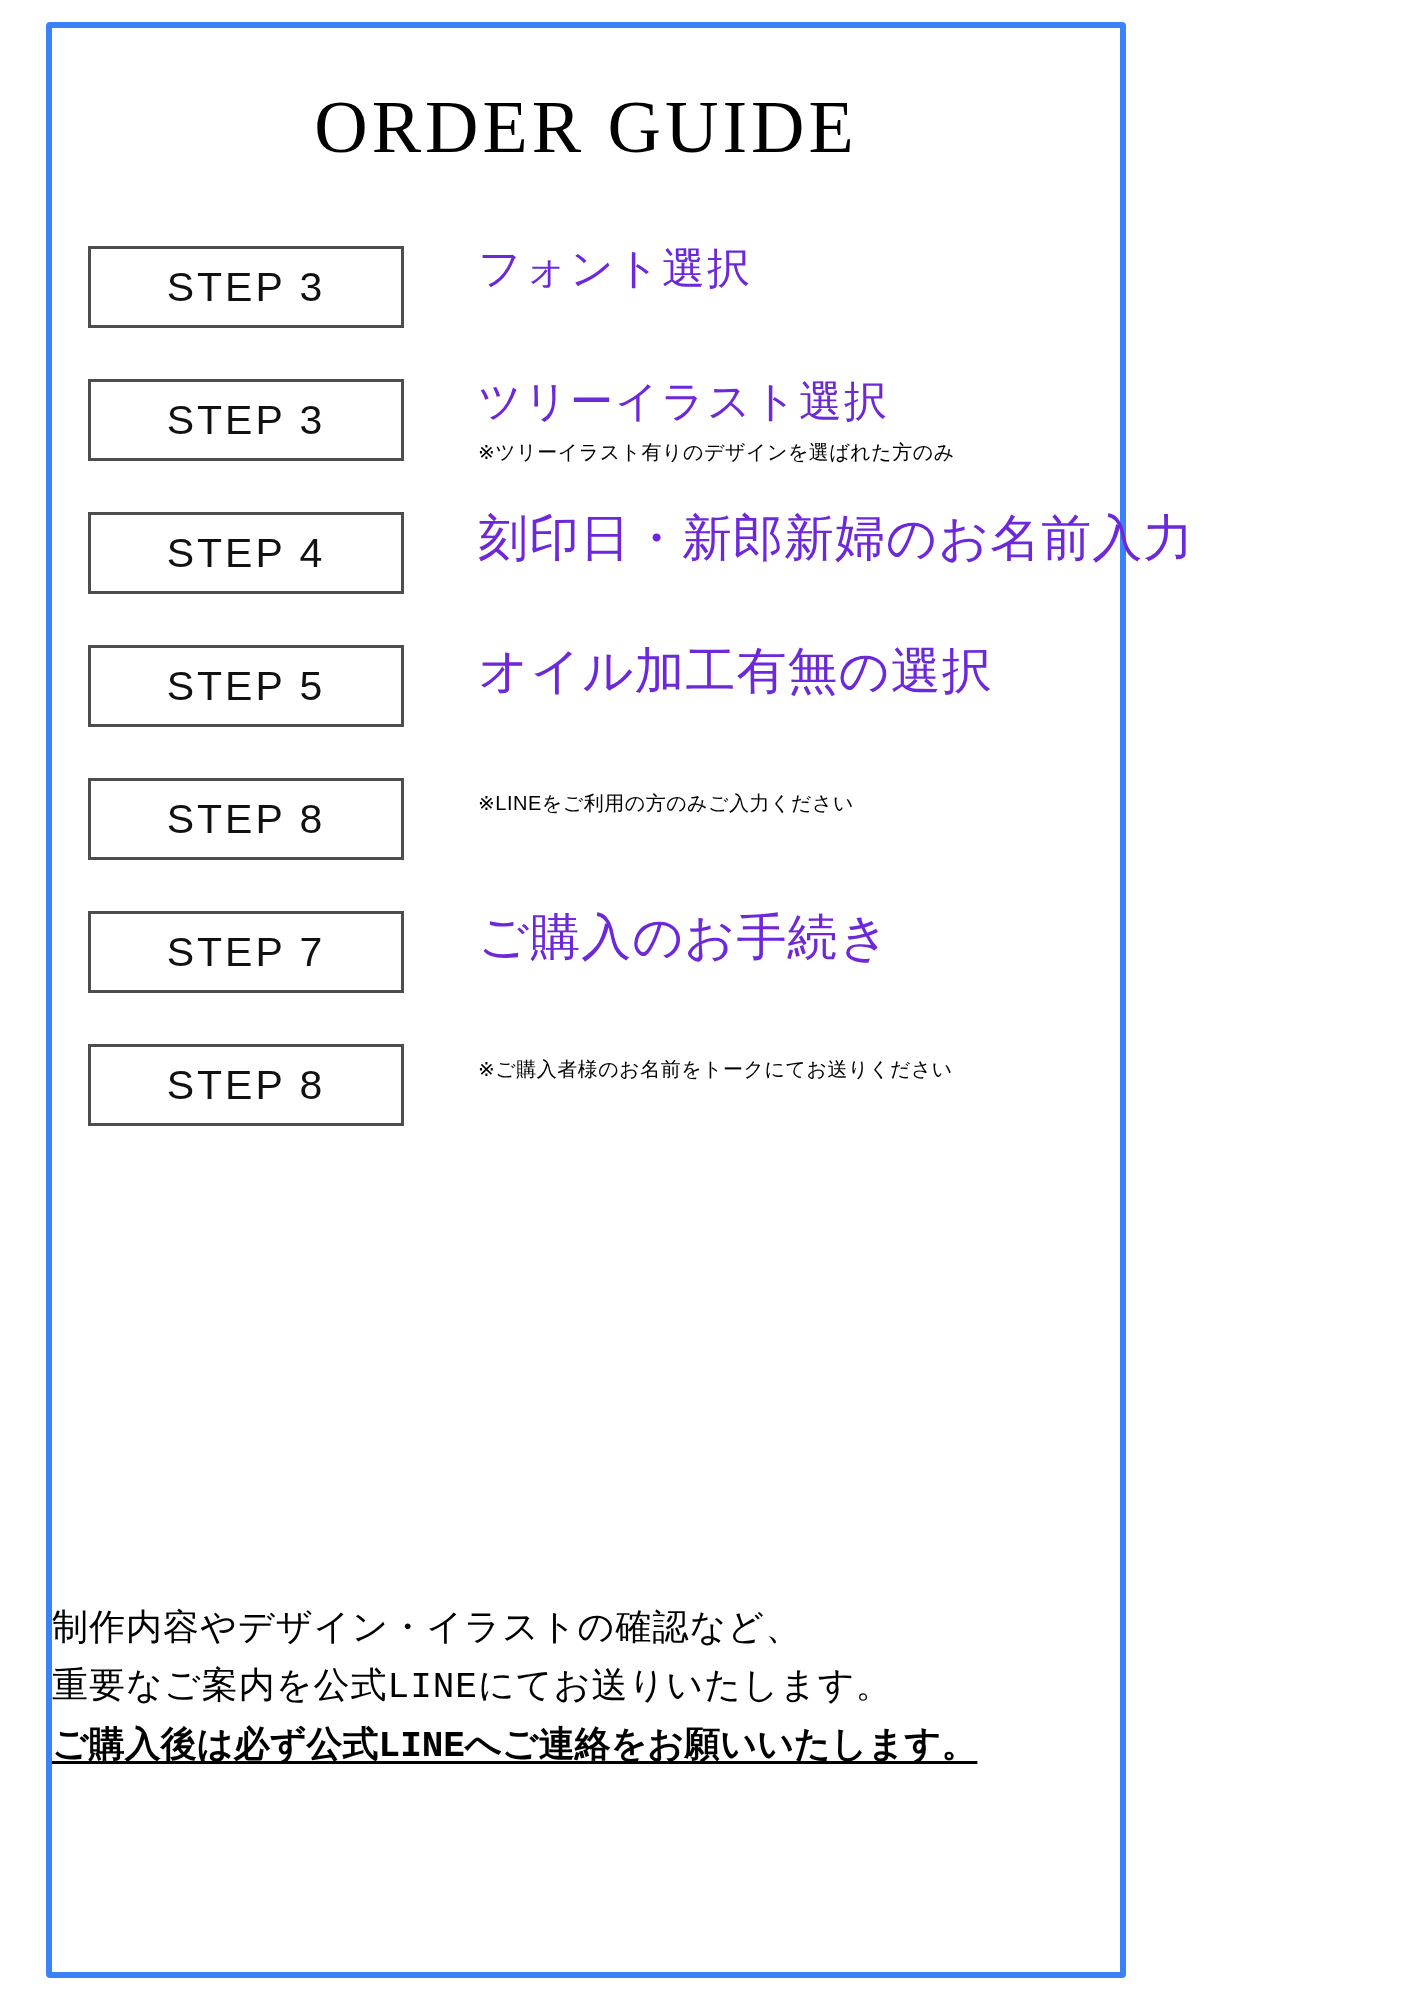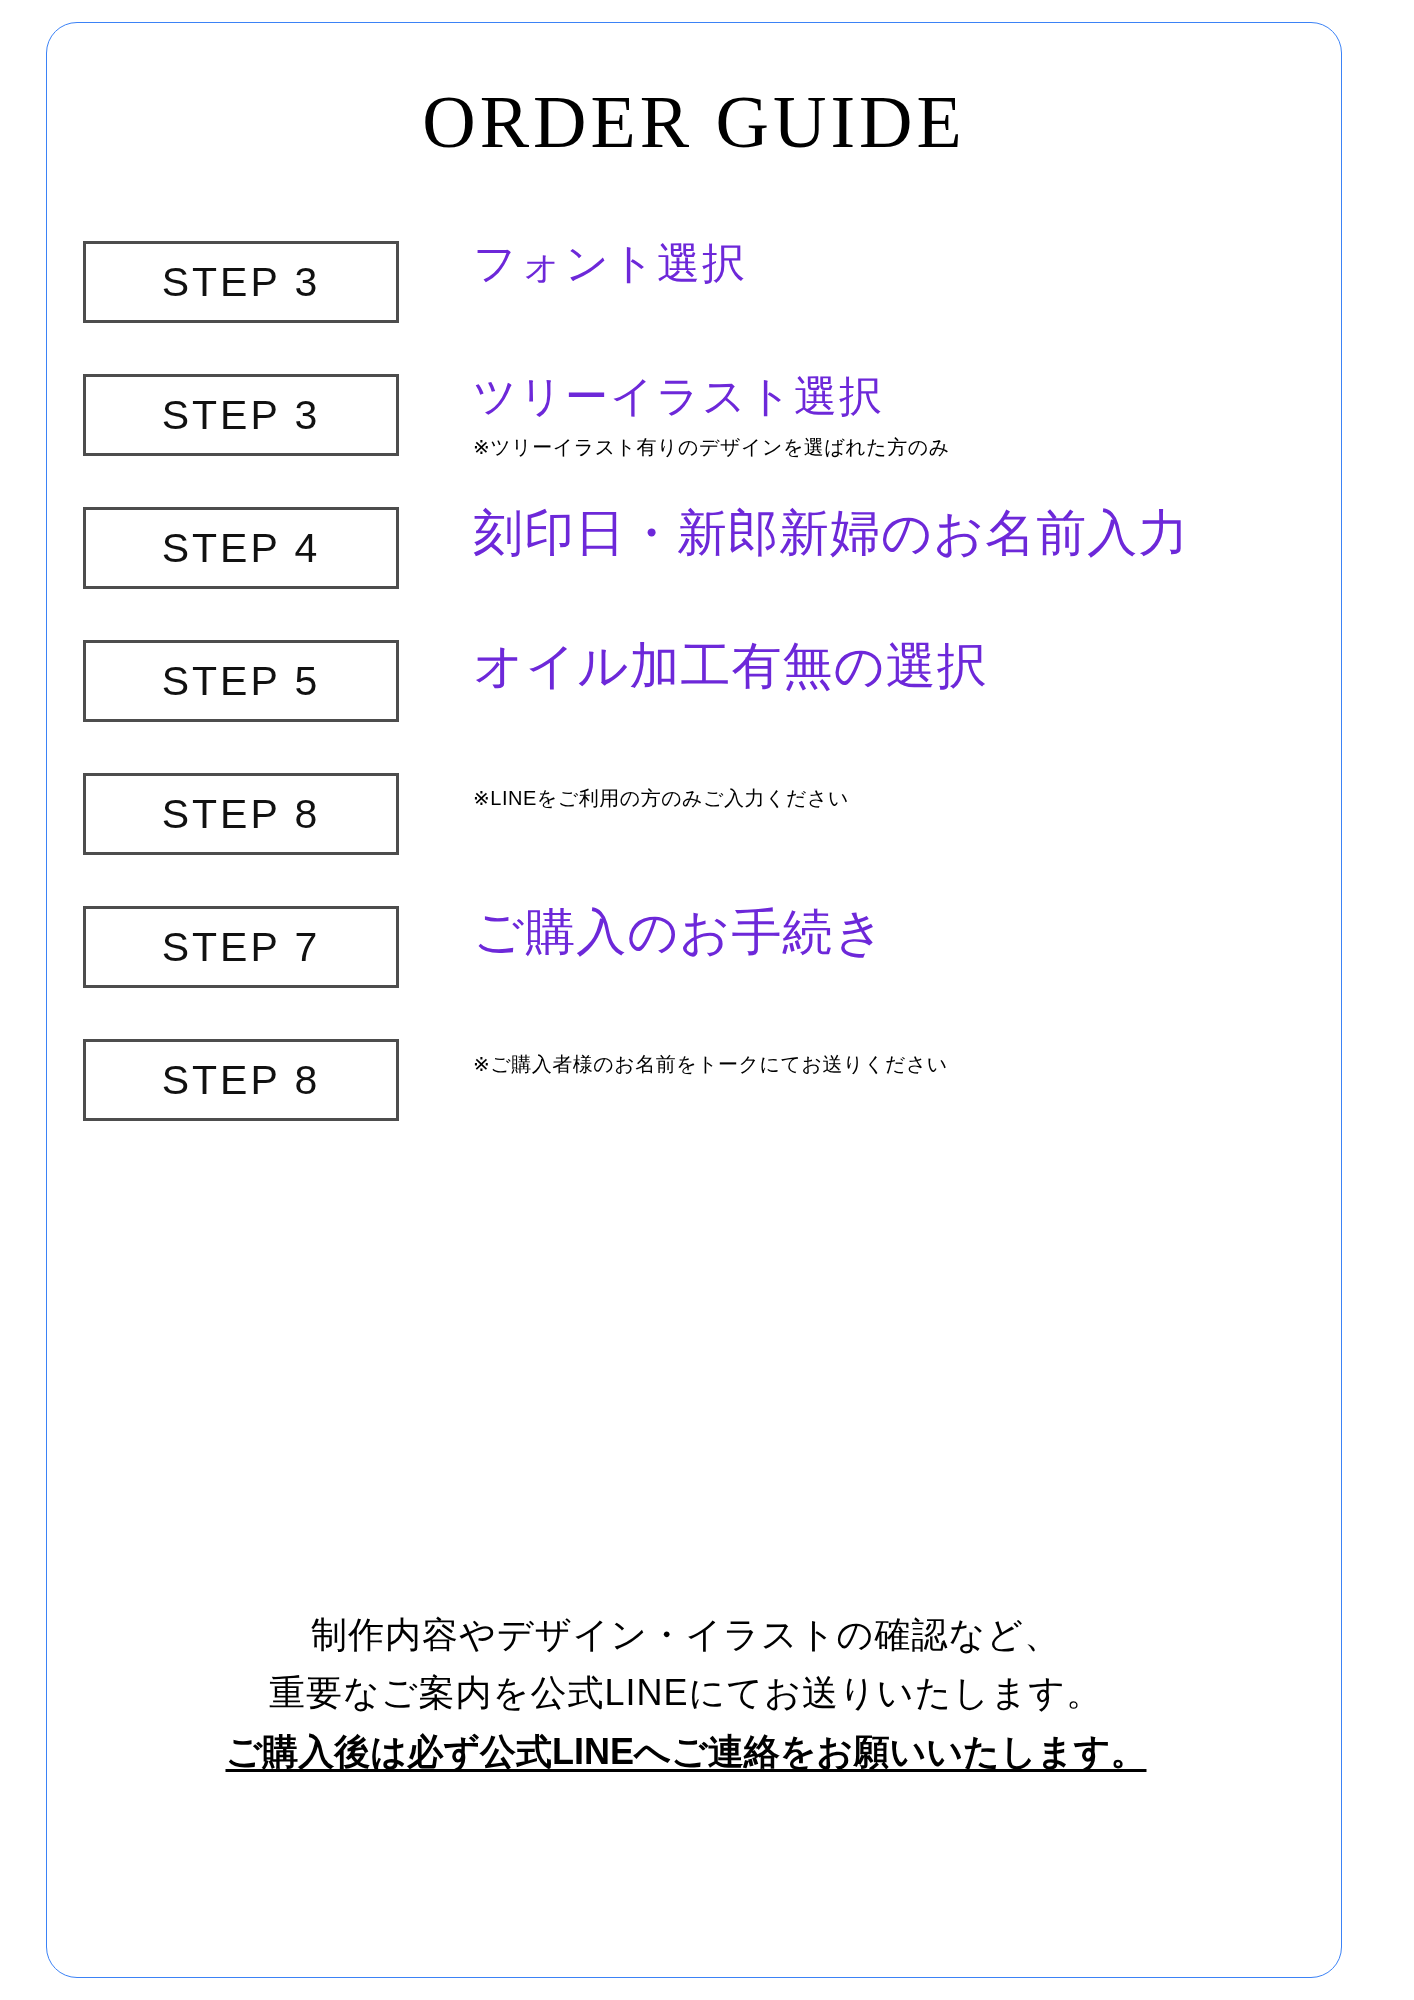--- a/index.html
+++ b/index.html
@@ -6,24 +6,24 @@
   body{
     width:1414px; height:2000px;
     background:#ffffff;
     font-family:"Liberation Sans","DejaVu Sans",sans-serif;
     color:#000000;
     overflow:hidden;
   }
   #card{
     position:absolute;
     left:46px; top:22px;
-    width:1296px; height:1956px;
+    width:1080px; height:1956px;
     box-sizing:border-box;
-    border:1px solid #3b82f6;
-    border-radius:31px;
+    border:6px solid #3b82f6;
+    border-radius:4px;
     background:#ffffff;
   }
   #title{
     position:absolute;
     left:0; right:0; top:62px;
     text-align:center;
     font-family:"Liberation Serif","DejaVu Serif",serif;
     font-size:74px;
     letter-spacing:4px;
     font-weight:400;
@@ -77,21 +77,22 @@
     font-size:20px;
     letter-spacing:0.5px;
     line-height:1.3;
     margin-top:14px;
     color:#000;
     white-space:nowrap;
   }
   #footer{
     position:absolute;
     left:0; right:16px; bottom:196px;
-    text-align:center;
+    text-align:left;
+    font-family:Liberation Mono, monospace;
   }
   .foot-line{
     font-size:36px;
     line-height:1.62;
     letter-spacing:1px;
     color:#000;
   }
   .foot-line.strong{
     font-weight:700;
     text-decoration:underline;

